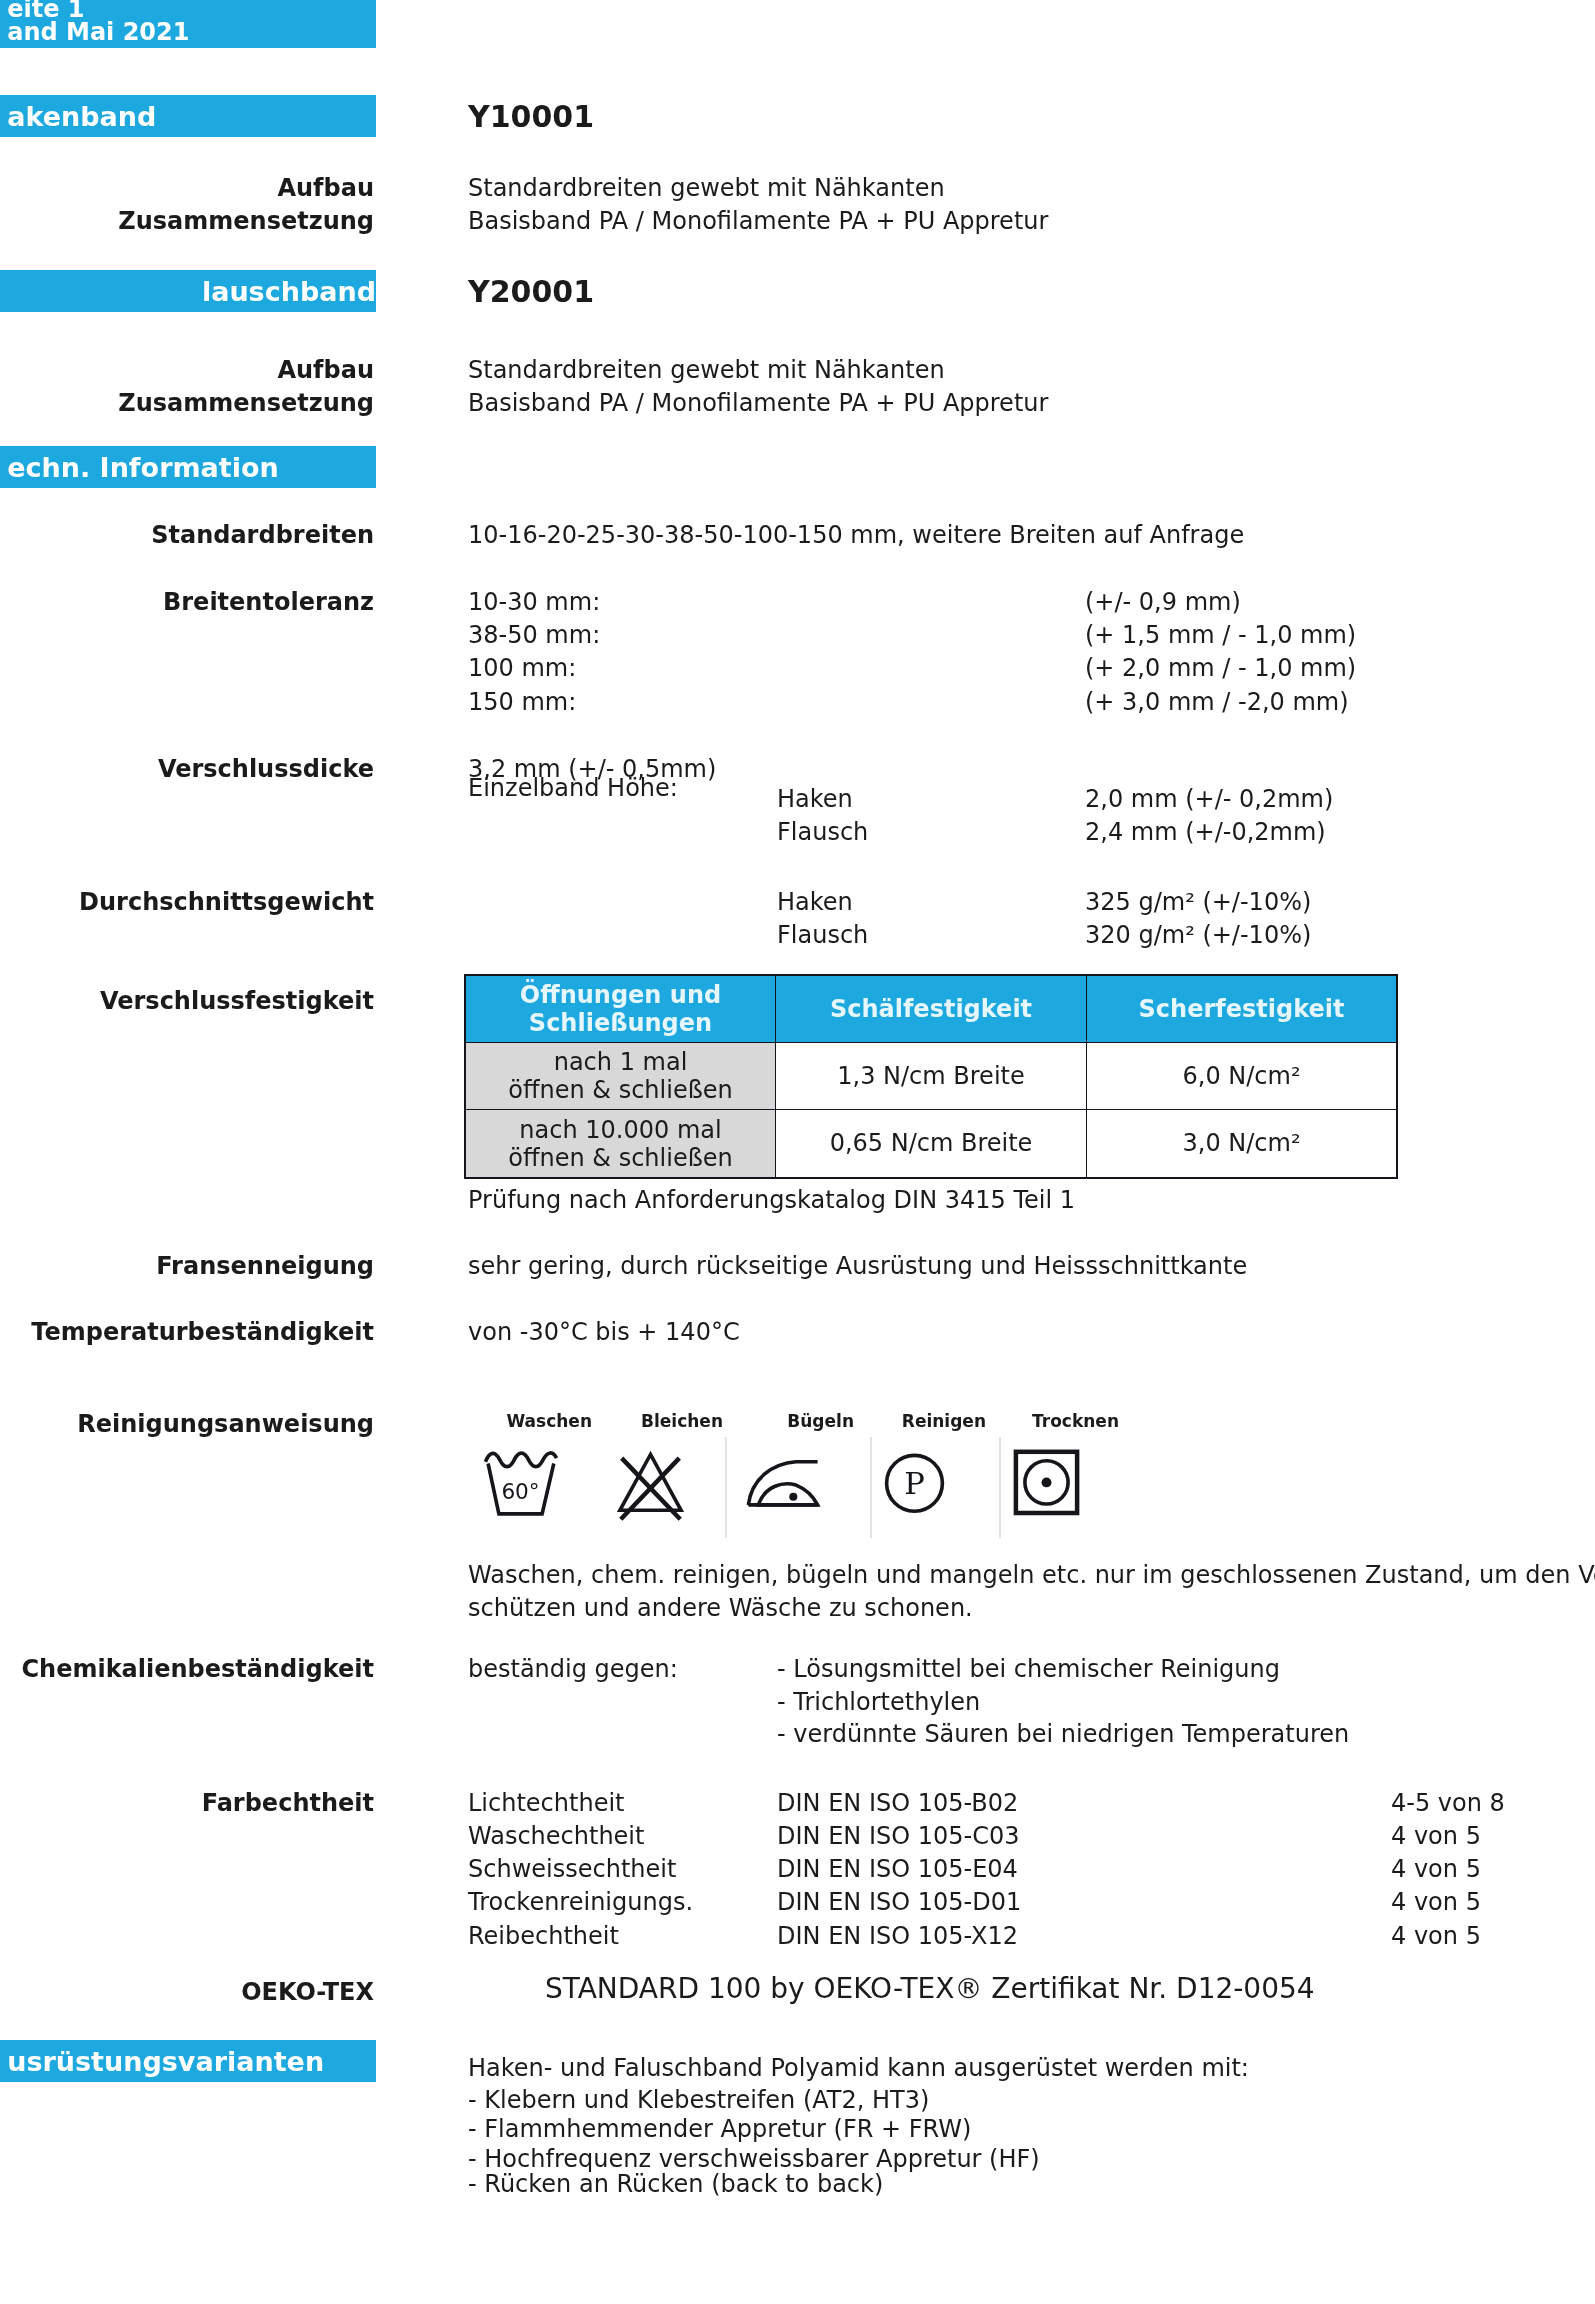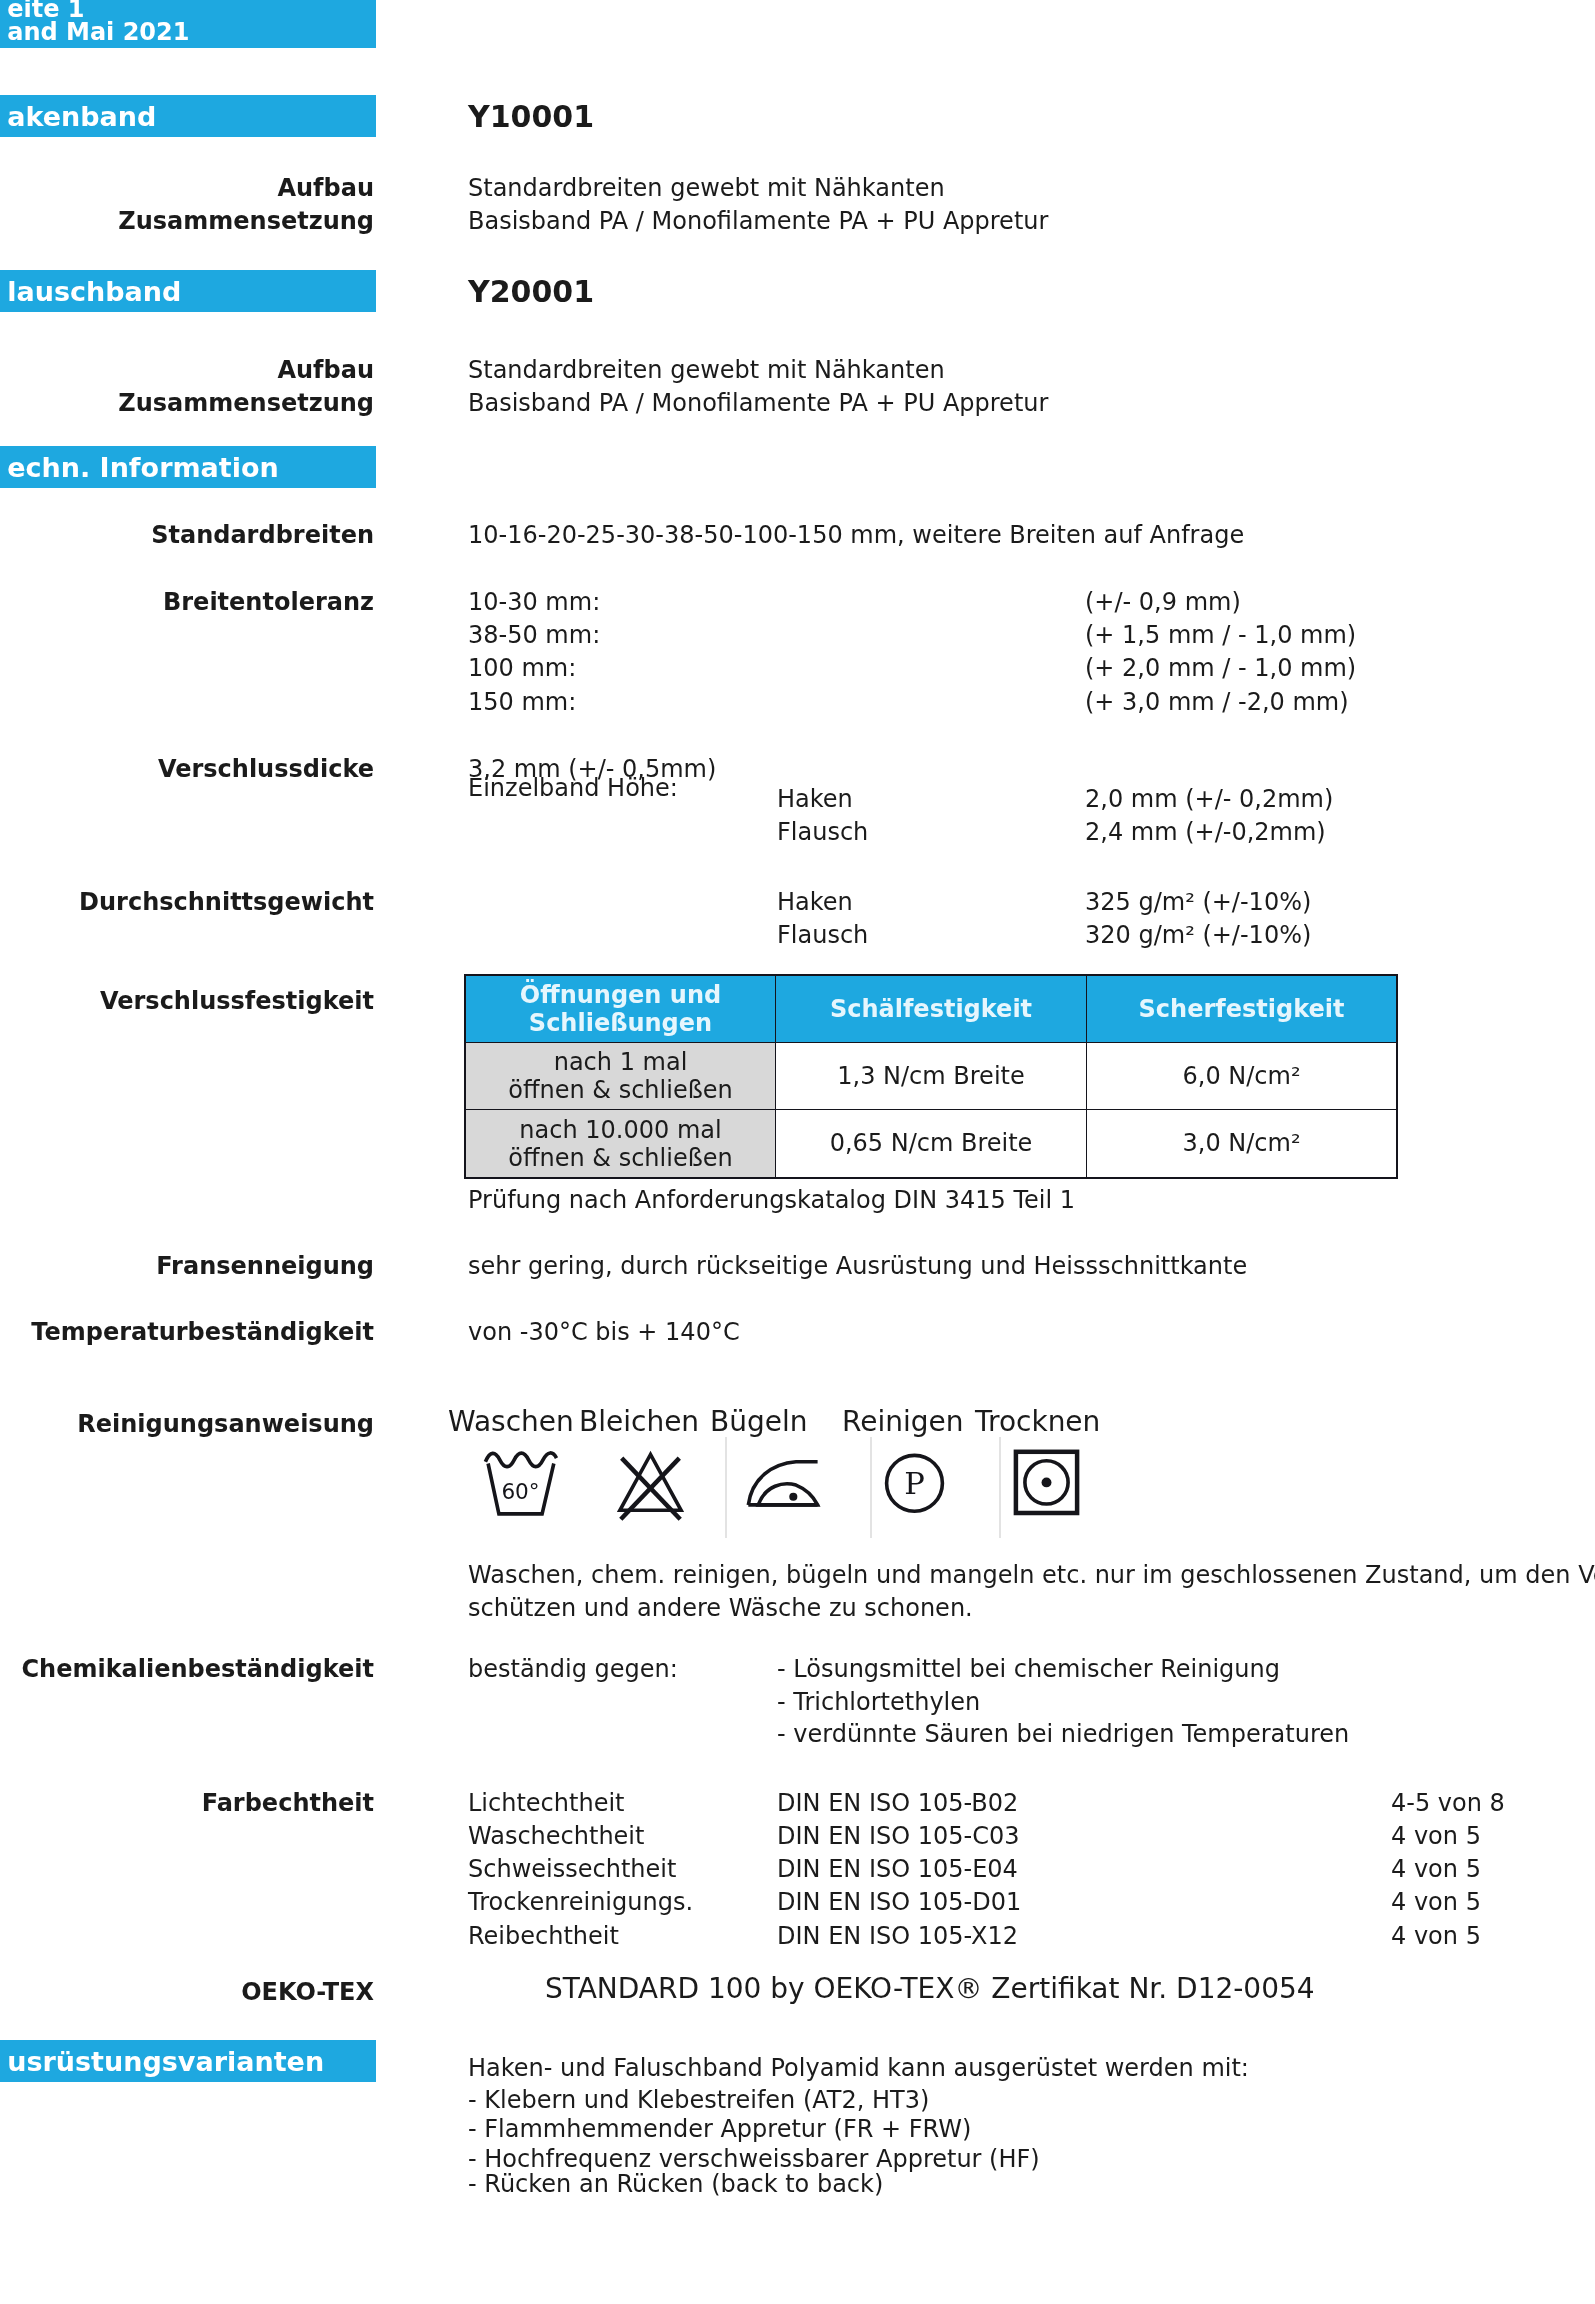--- a/index.html
+++ b/index.html
@@ -25,21 +25,21 @@
   .ftable{left:464px;top:974px;display:grid;grid-template-columns:309px 311px 310px;
        grid-template-rows:66px 67px 68px;border:2.7px solid var(--tbl-border);background:#fff;}
   .ftable > div{display:flex;align-items:center;justify-content:center;text-align:center;
        border-left:1.8px solid var(--tbl-border);border-top:1.8px solid var(--tbl-border);
        padding:0 5.4px;box-sizing:border-box;}
   .ftable > div:nth-child(3n+1){border-left:none;}
   .ftable > div:nth-child(-n+3){border-top:none;}
   .ftable .hdr{background:var(--accent);color:#e6f6fd;font-weight:700;line-height:28px;}
   .ftable .cyc{background:var(--row-gray);white-space:pre-line;line-height:28px;}
   
-  .carelbl{font-weight:400;font-size:28px;width:144px;text-align:left;white-space:nowrap;}
+  .carelbl{font-weight:700;font-size:17px;width:144px;text-align:right;white-space:nowrap;}
   .icon{width:81px;height:83px;}
   .icon svg{display:block;}
   .sep{width:1.8px;background:#e3e3e3;}
   .clip{white-space:nowrap;}
   .big{font-size:28px;white-space:nowrap;}
 </style>
 </head>
 <body>
 
 <div class="page">
@@ -52,21 +52,21 @@
 
   <div class="abs bar" style="top:95px;">
     <span>akenband</span>
   </div>
   <div class="abs code" style="left:468px;top:101px;">Y10001</div>
   <div class="abs lbl" style="top:173px;">Aufbau</div>
   <div class="abs lbl" style="top:206px;">Zusammensetzung</div>
   <div class="abs val" style="left:468px;top:173px;">Standardbreiten gewebt mit Nähkanten</div>
   <div class="abs val" style="left:468px;top:206px;">Basisband PA / Monofilamente PA  + PU Appretur</div>
 
-  <div class="abs bar" style="top:270px;">
+  <div class="abs bar" style="top:270px;justify-content:flex-end;">
     <span>lauschband</span>
   </div>
   <div class="abs code" style="left:468px;top:276px;">Y20001</div>
   <div class="abs lbl" style="top:355px;">Aufbau</div>
   <div class="abs lbl" style="top:388px;">Zusammensetzung</div>
   <div class="abs val" style="left:468px;top:355px;">Standardbreiten gewebt mit Nähkanten</div>
   <div class="abs val" style="left:468px;top:388px;">Basisband PA / Monofilamente PA + PU Appretur</div>
 
   <div class="abs bar" style="top:446px;">
     <span>echn. Information</span>

